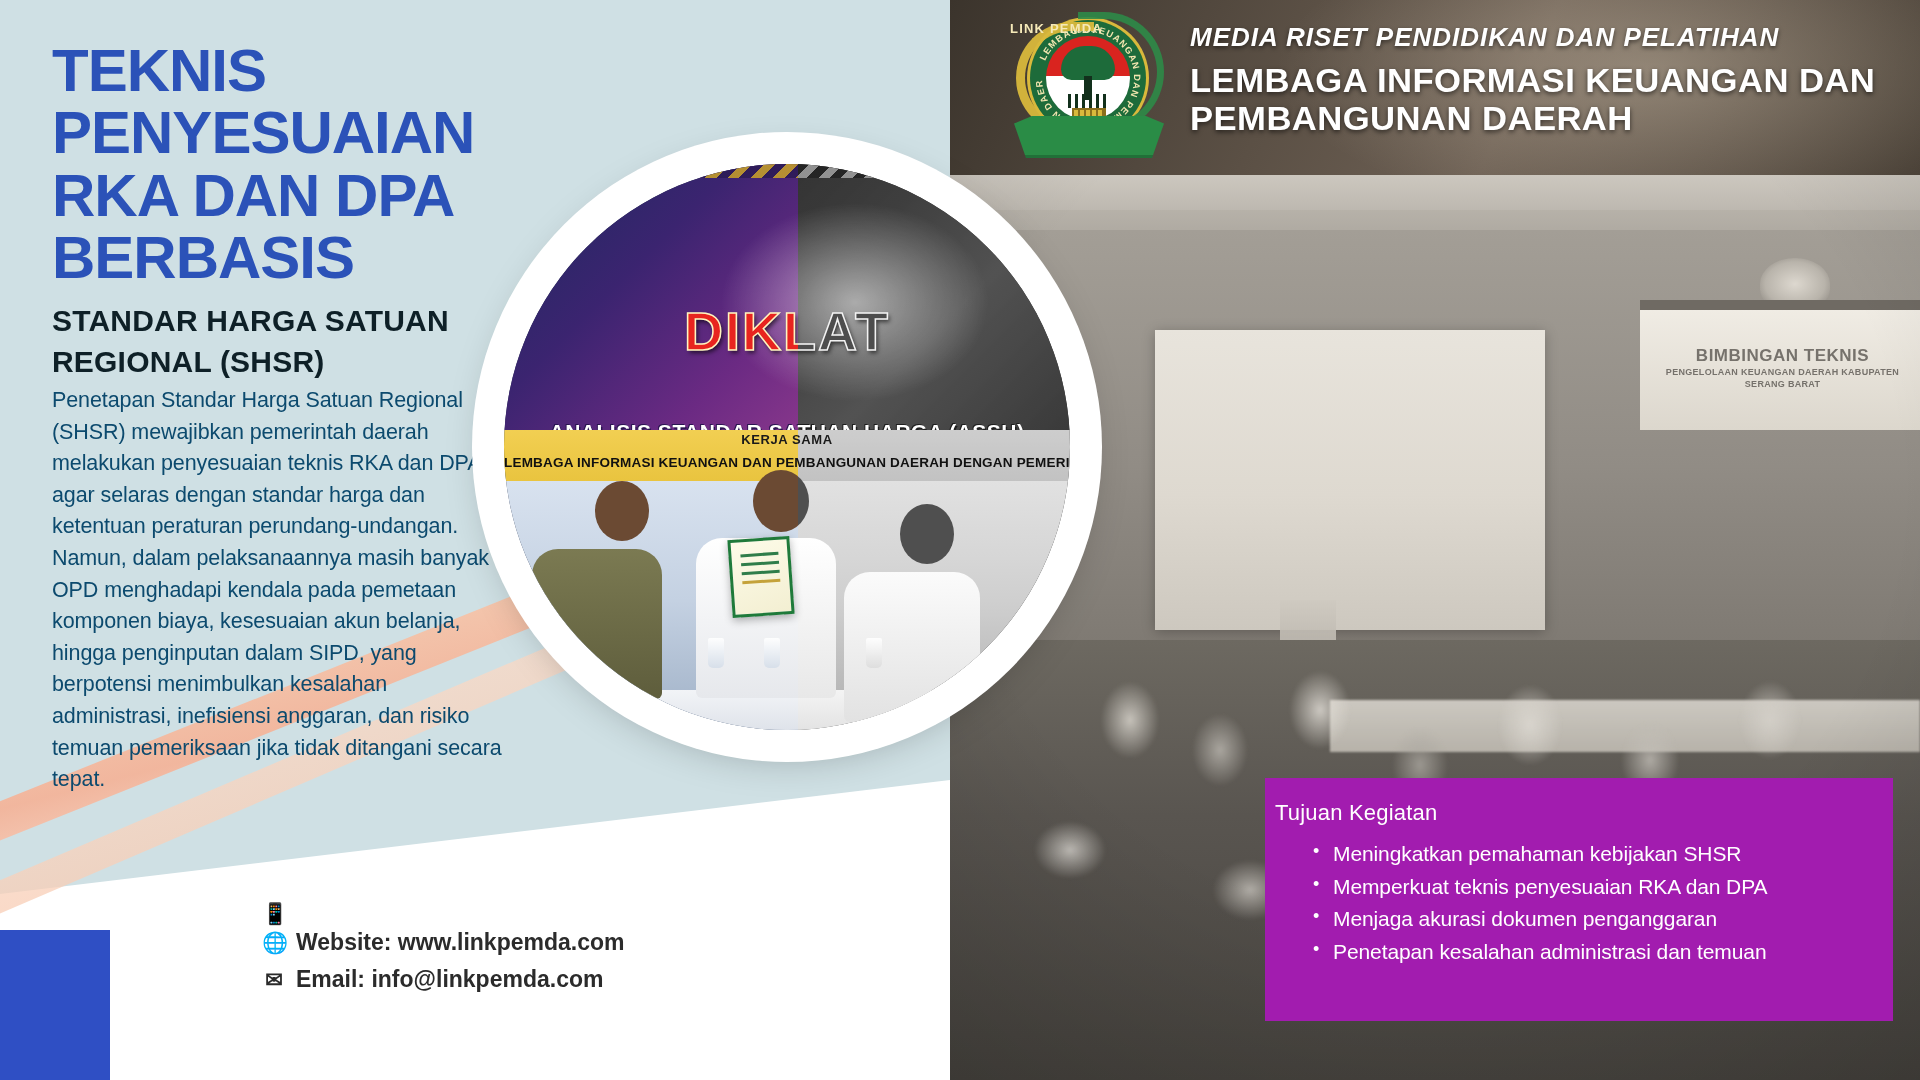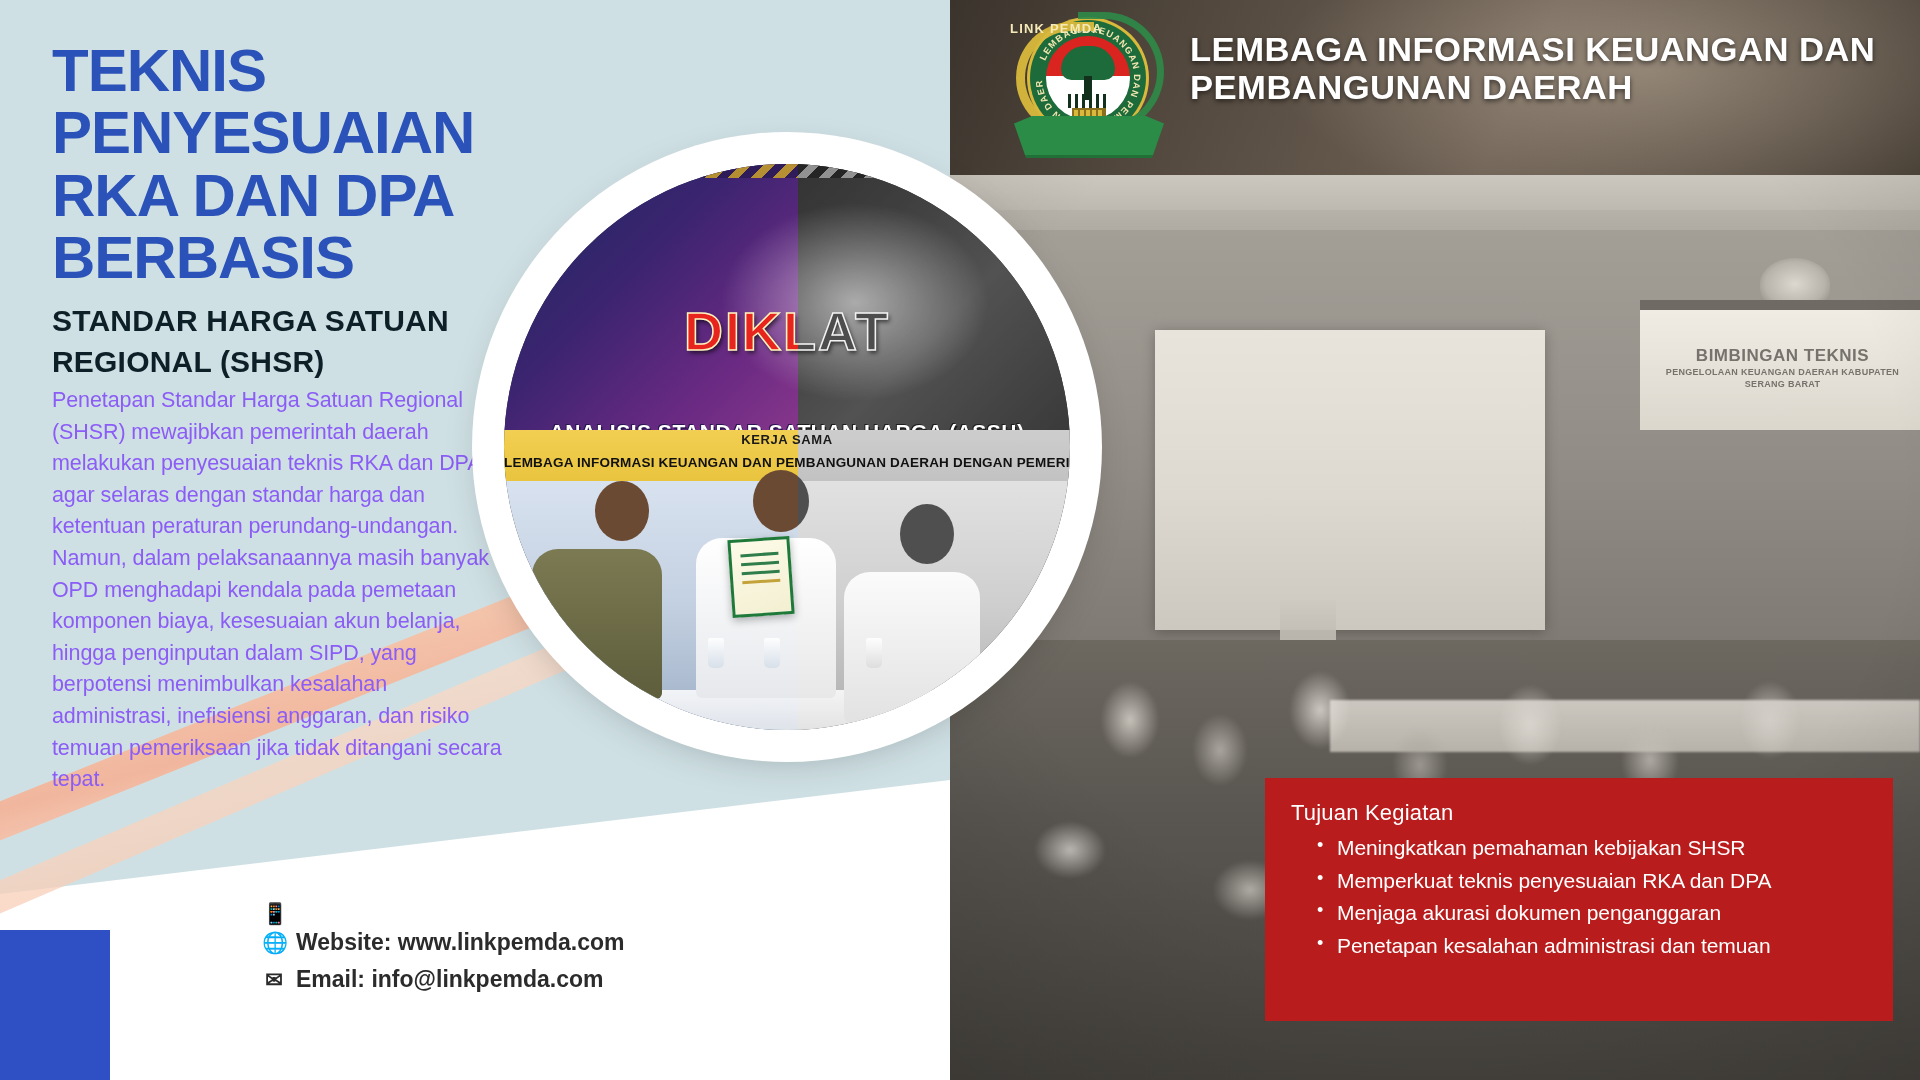--- a/index.html
+++ b/index.html
@@ -53,21 +53,21 @@
   .subhead {
     position:absolute; left:52px; top:300px; width:520px;
     color:#0e2027;
     font-weight:bold;
     font-size:30px;
     line-height:1.38;
     letter-spacing:.2px;
   }
   .body-copy {
     position:absolute; left:52px; top:385px; width:452px;
-    color:#8b5cf6;
+    color:#0c4a6e;
     font-size:21.5px;
     line-height:1.47;
     letter-spacing:-.1px;
   }
 
   .contact {
     position:absolute; left:262px; top:903px; width:560px;
     color:#2b2b2b;
     font-weight:bold;
     font-size:23px;
@@ -340,26 +340,26 @@
   }
   .glass {
     position:absolute; width:16px; height:30px; bottom:11%;
     background:linear-gradient(180deg,rgba(255,255,255,.9),rgba(210,220,232,.8));
     border-radius:2px 2px 5px 5px;
   }
 
   
   .tujuan {
     position:absolute; left:1265px; top:778px; width:628px; height:243px;
-    background:#b91c1c;
-    padding:22px 26px 16px 26px;
+    background:#a21caf;
+    padding:22px 26px 16px 10px;
     color:#ffffff;
   }
   .tujuan-title { font-size:22px; margin-bottom:6px; letter-spacing:.2px; }
-  .tujuan ul { list-style:none; margin:0; padding:0 0 0 26px; }
+  .tujuan ul { list-style:none; margin:12px; padding:0 0 0 26px; }
   .tujuan li {
     font-size:21px; line-height:1.55; position:relative; padding-left:20px;
     letter-spacing:-.1px; white-space:nowrap;
   }
   .tujuan li:before {
     content:"\2022"; position:absolute; left:0; top:0; font-size:18px;
   }
 </style>
 </head>
 <body>
@@ -439,20 +439,21 @@
       <div class="tree-canopy"></div>
       <div class="tree-trunk"></div>
       <div class="tree-roots"></div>
     </div>
     <div class="logo-base"></div>
     <div class="ribbon"></div>
     <div class="ribbon-txt">LINK PEMDA</div>
   </div>
 
   <div class="org-titles">
+    <div class="org-kicker">MEDIA RISET PENDIDIKAN DAN PELATIHAN</div>
     <div class="org-name">LEMBAGA INFORMASI KEUANGAN DAN</div>
     <div class="org-name" style="margin-top:0">PEMBANGUNAN DAERAH</div>
   </div>
 
   <div class="circle-photo">
     <div class="cp-inner">
       <div class="cp-banner">
         <div class="cp-banner-zig"></div>
       </div>
       <div class="cp-l2">DIKLAT</div>

